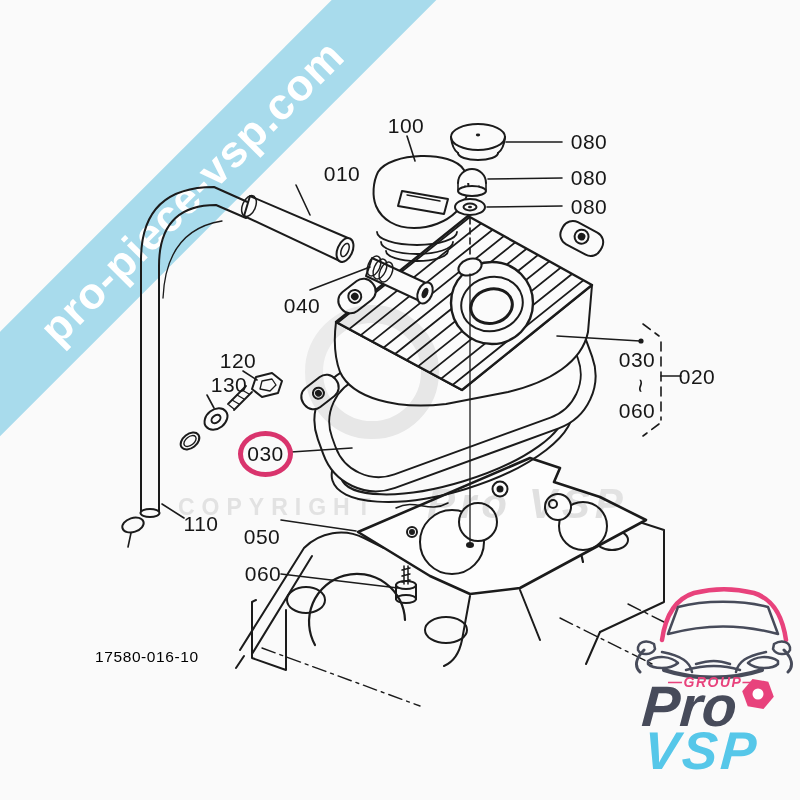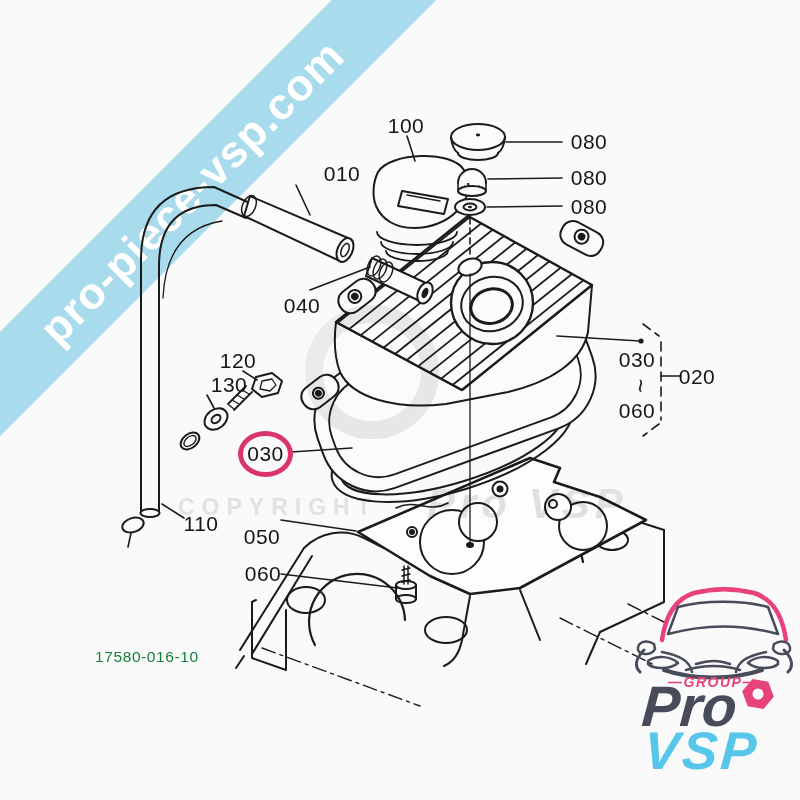--- a/index.html
+++ b/index.html
@@ -8,21 +8,21 @@
   .stage{position:absolute;inset:0;width:800px;height:800px;}
   
   .banner{position:absolute;left:-188px;top:155px;width:760px;height:74px;
           transform:rotate(-45deg);display:flex;align-items:center;justify-content:center;
           z-index:1;}
   .banner span{color:#ffffff;font-size:44px;font-weight:bold;letter-spacing:1px;white-space:nowrap;}
   svg.draw{position:absolute;left:0;top:0;z-index:2;}
   
   .plabel{position:absolute;transform:translate(-50%,-50%);font-size:21px;color:#161616;
           letter-spacing:.5px;white-space:nowrap;z-index:4;}
-  .plabel.small{font-size:15.5px;letter-spacing:.6px;color:#15803d;transform:none;}
+  .plabel.small{font-size:15.5px;letter-spacing:.6px;color:#000000;transform:none;}
   .tilde{transform:translate(-50%,-50%) rotate(90deg);font-size:24px;}
   .hl{position:absolute;left:238px;top:431px;width:55px;height:46px;border-radius:50%;
       box-sizing:border-box;display:flex;align-items:center;justify-content:center;z-index:4;}
   .hl span{font-size:21px;color:#161616;letter-spacing:.5px;}
   
   .logo{position:absolute;left:628px;top:582px;width:170px;height:210px;z-index:3;}
   .logo .group{position:absolute;left:50%;top:92px;transform:translateX(-50%);
                font-size:14px;font-weight:bold;font-style:italic;letter-spacing:1.5px;white-space:nowrap;}
   .logo .pro{position:absolute;left:14px;top:96px;font-size:57px;line-height:1;
              font-weight:bold;font-style:italic;transform:skewX(-4deg);}

